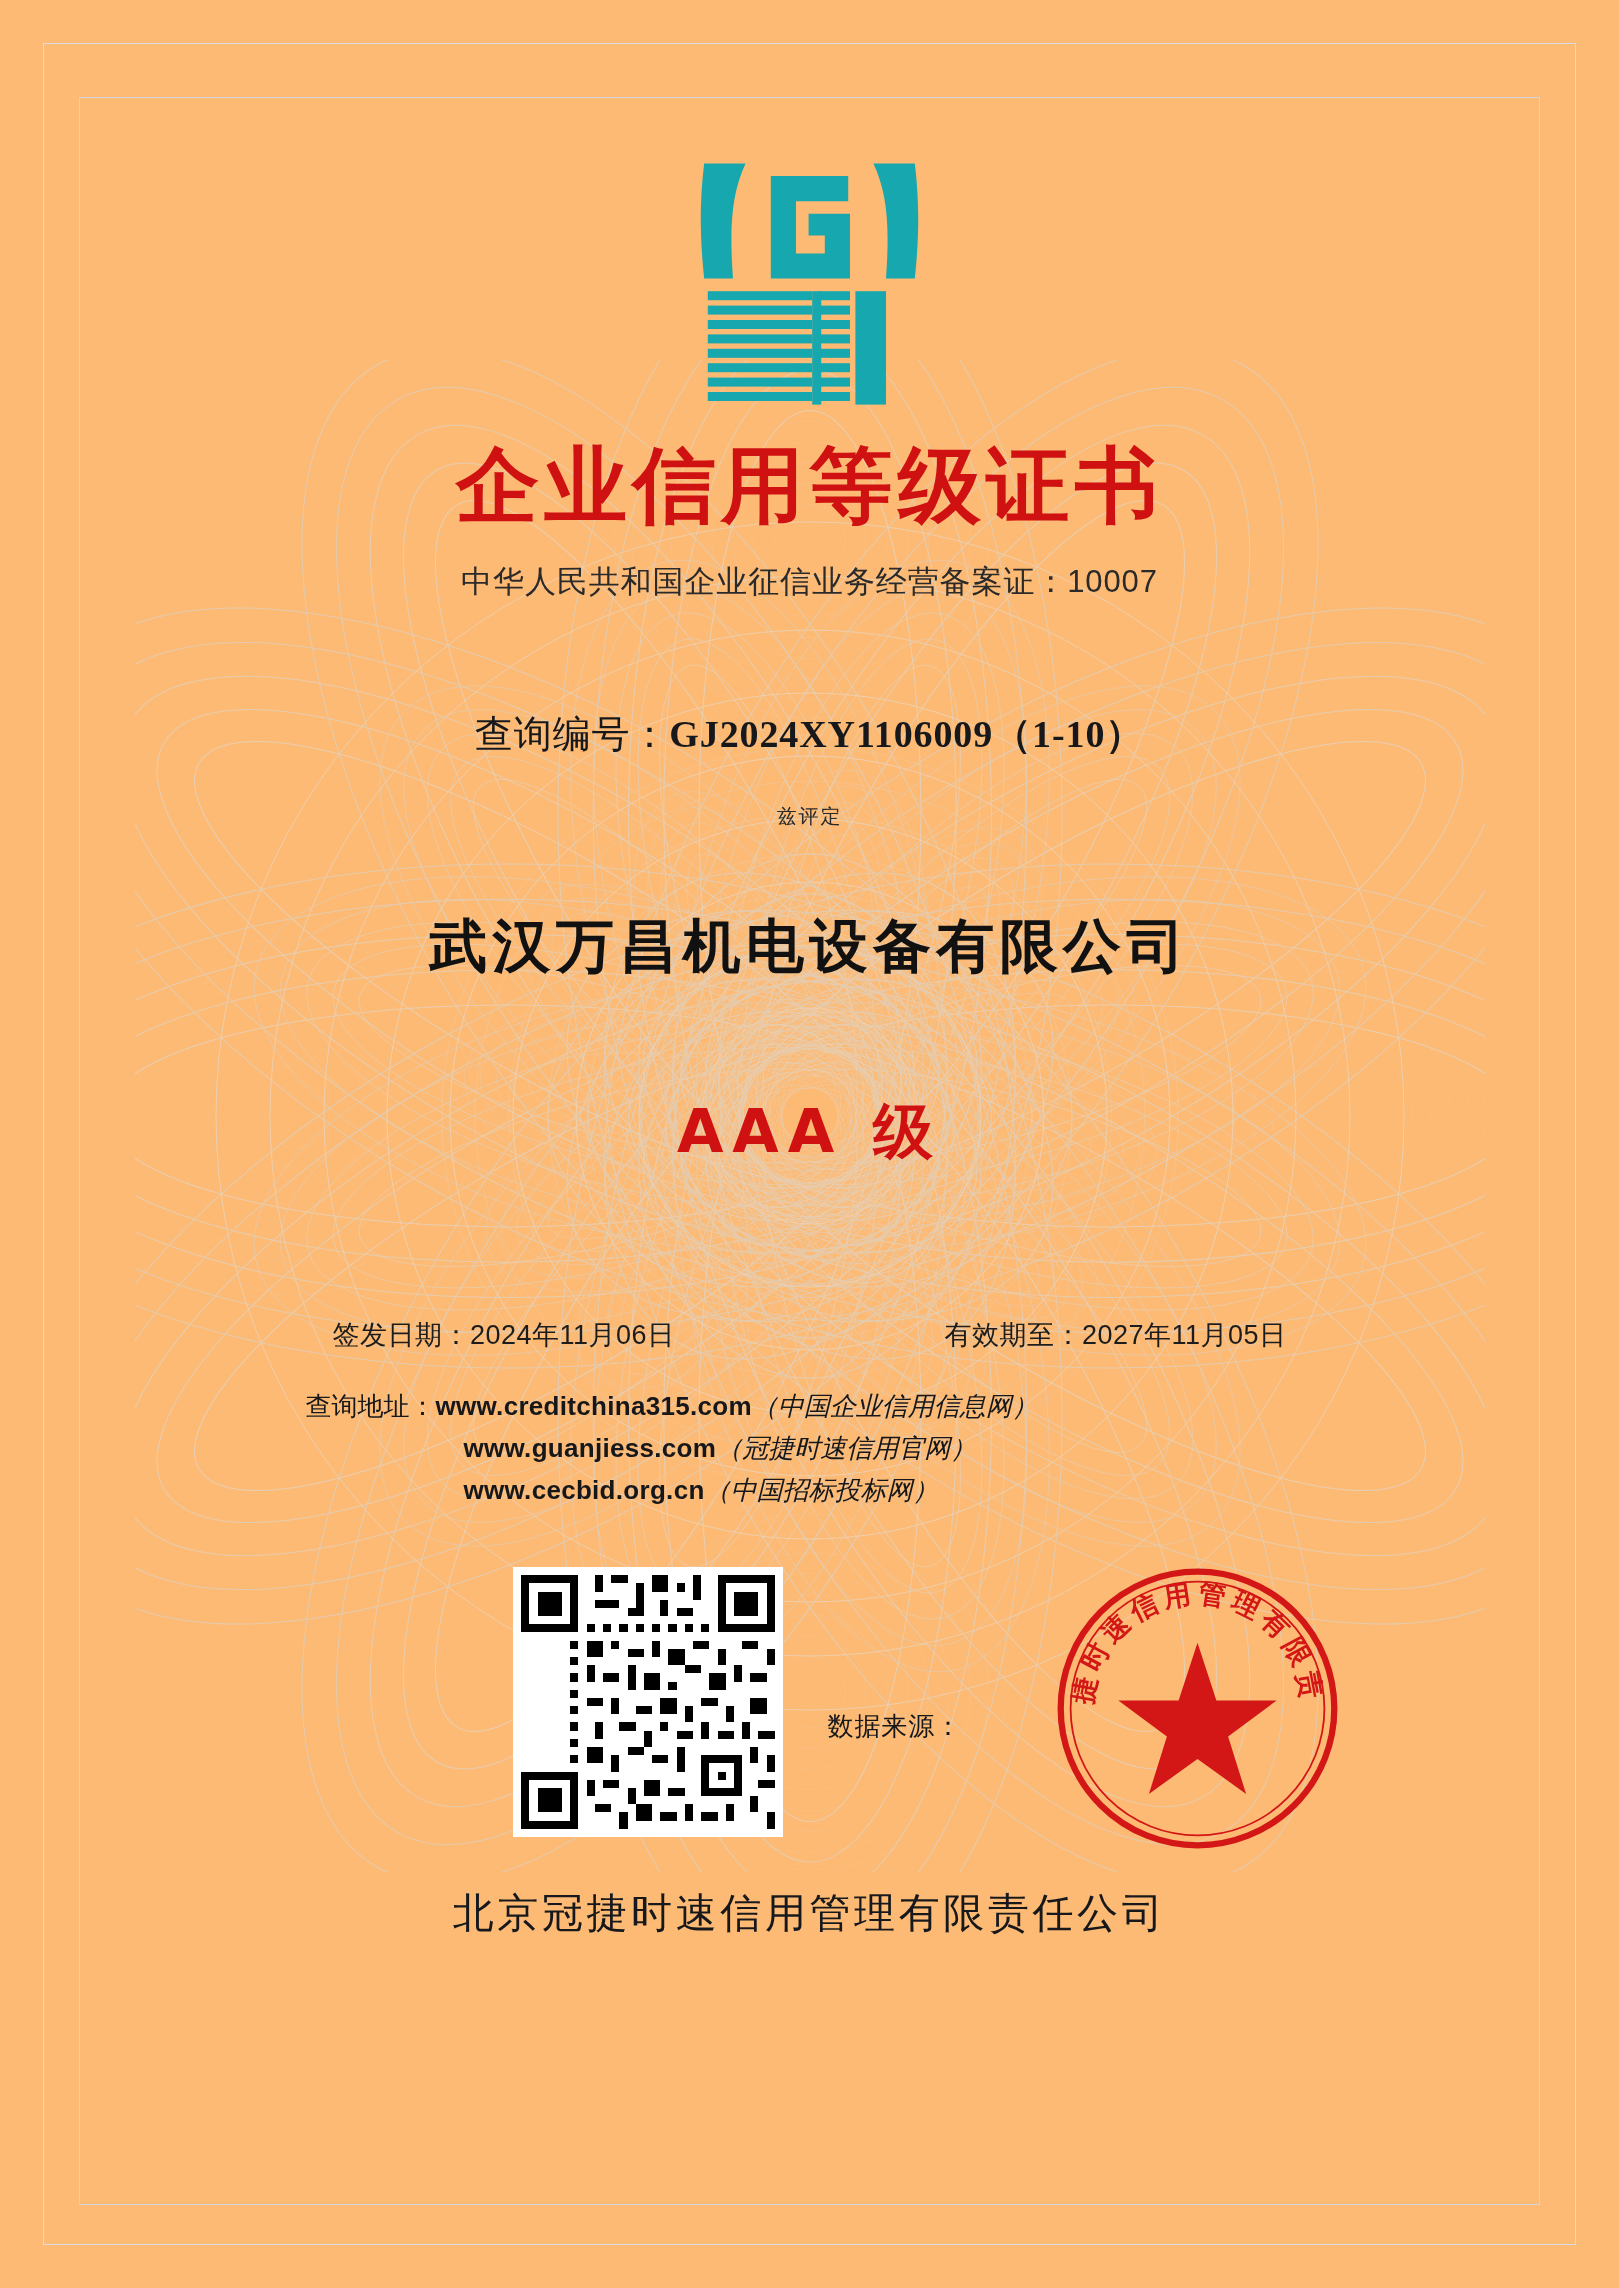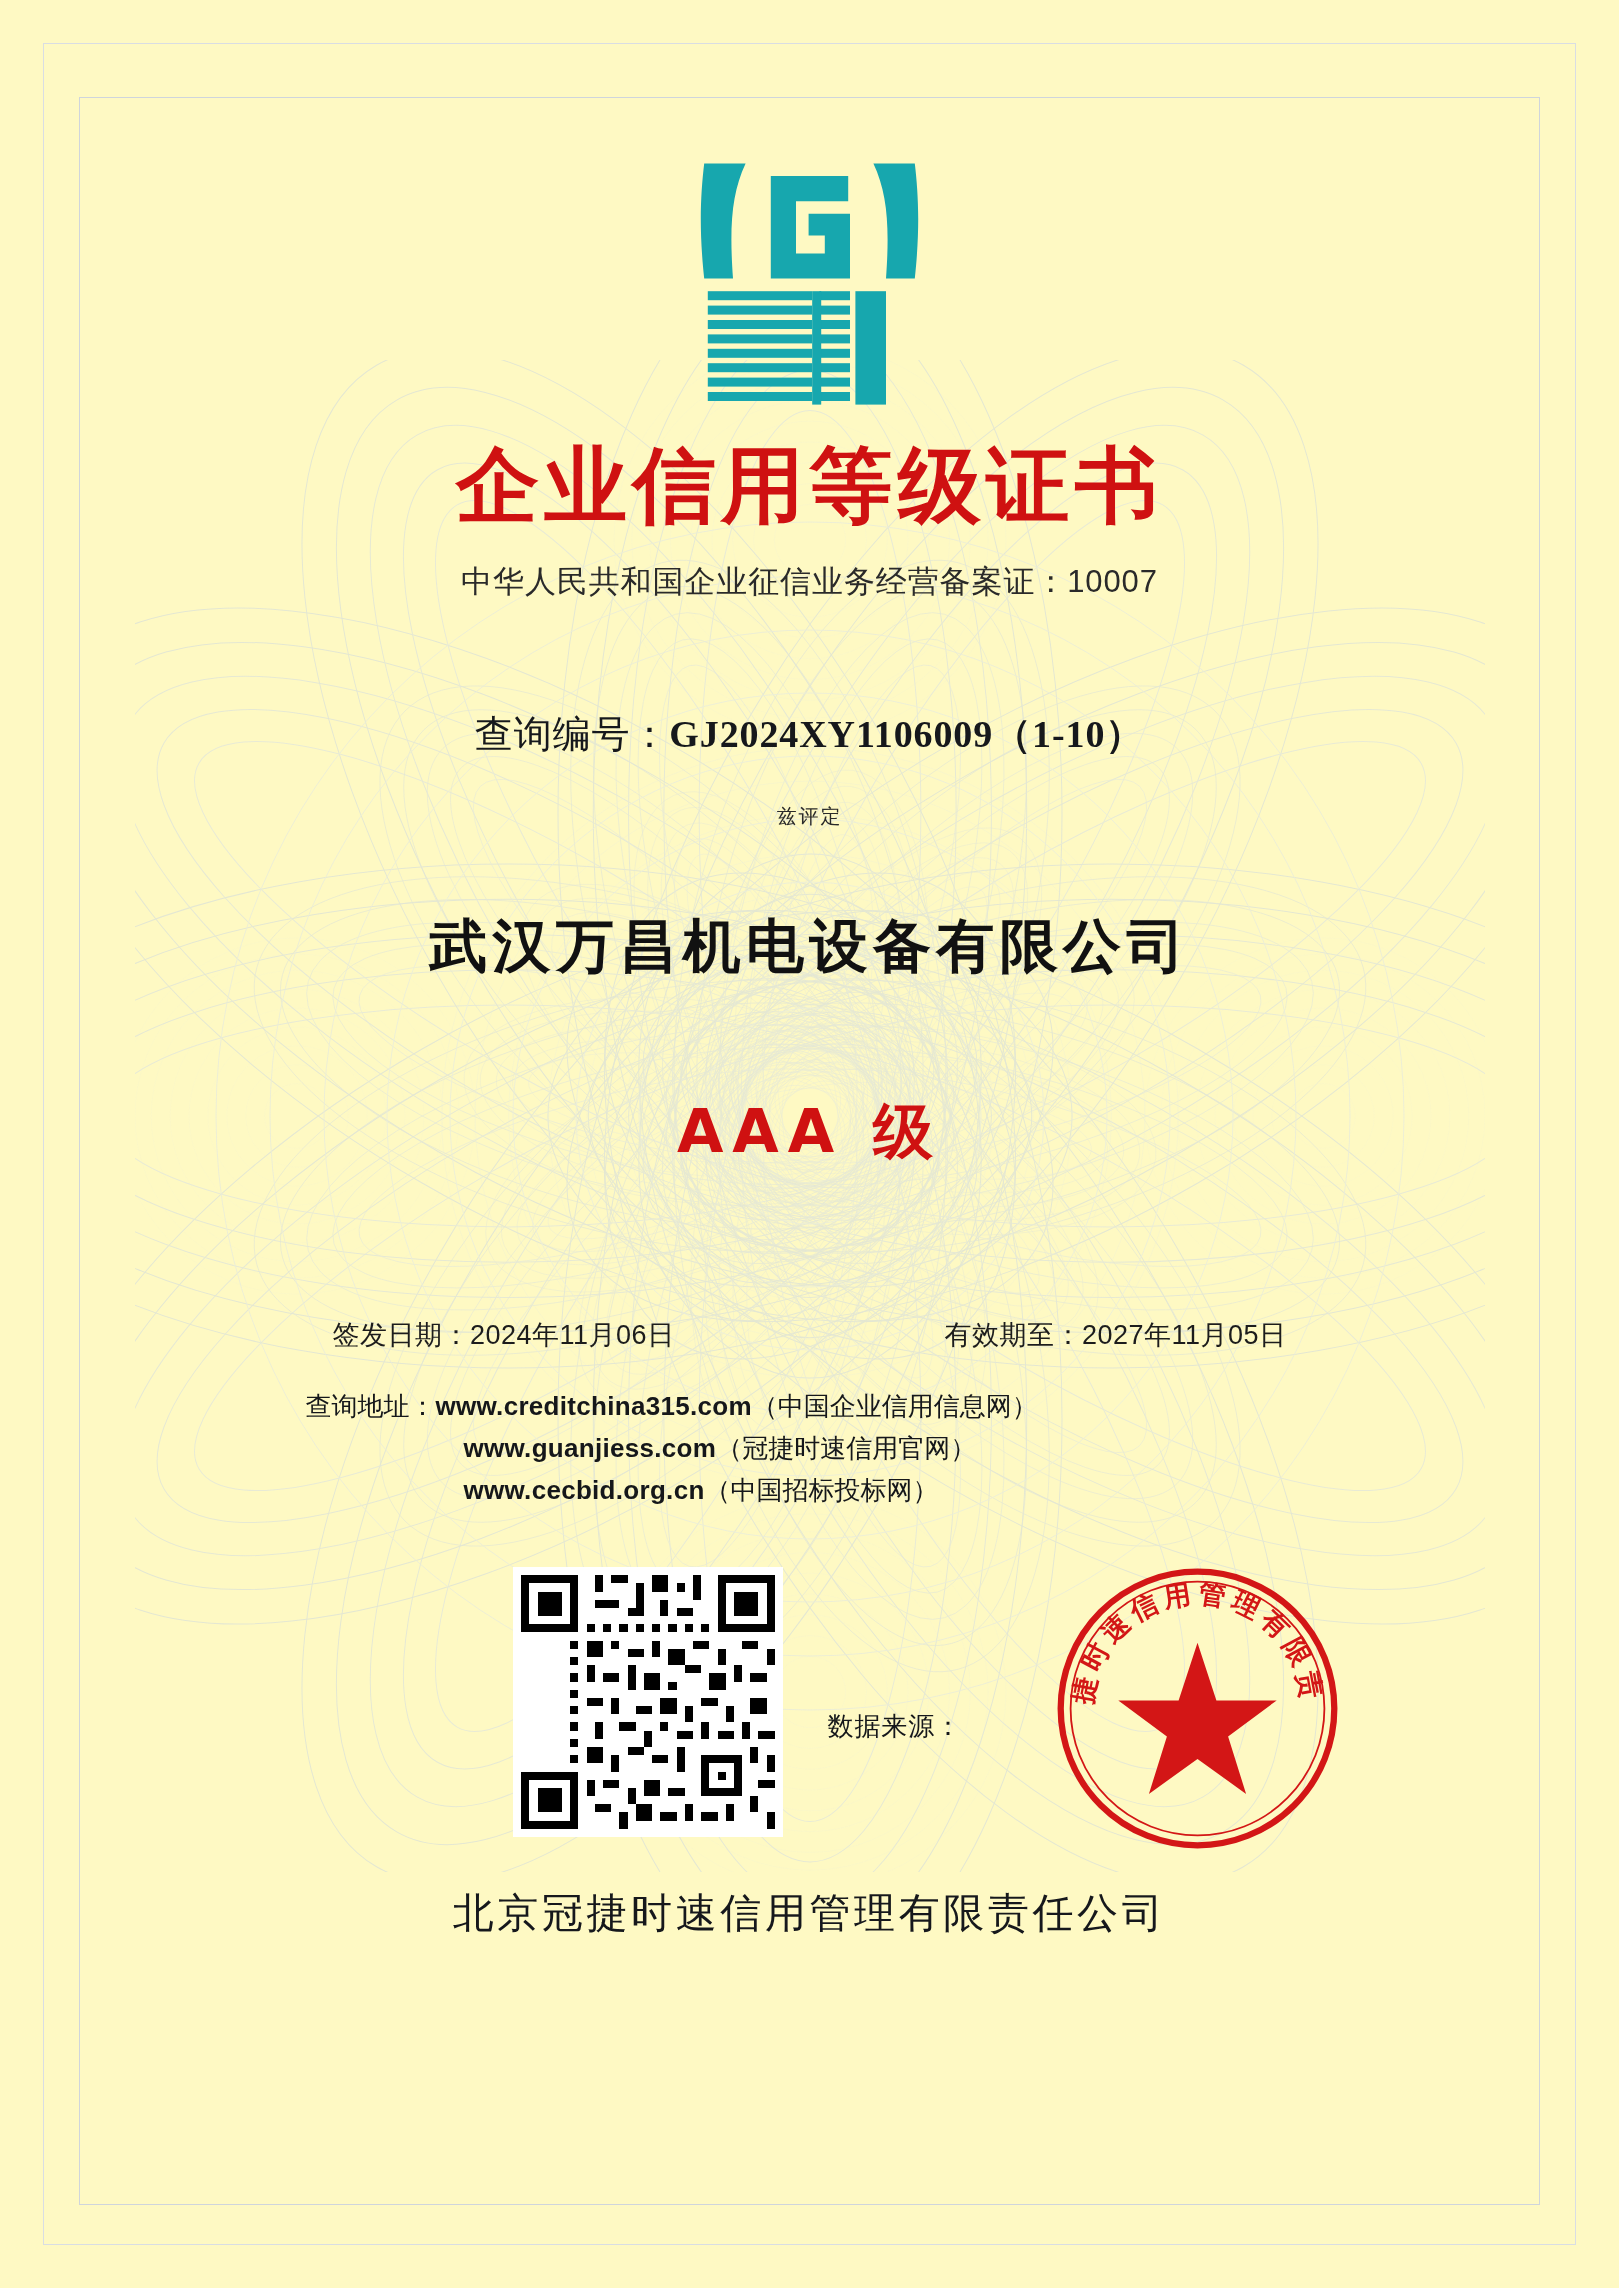--- a/index.html
+++ b/index.html
@@ -4,21 +4,21 @@
 <style>
   html,body{margin:0;padding:0;background:#fff;}
   body{
     width:1619px;height:2288px;
     font-family:"Liberation Sans","DejaVu Sans",sans-serif;
     -webkit-font-smoothing:antialiased;
   }
   .page{
     position:relative;
     width:1619px;height:2288px;
-    background:#fef9c3;
+    background:#fdba74;
     overflow:hidden;
   }
   
   .guilloche{
     position:absolute;
     left:50%;top:1116px;
     transform:translate(-50%,-50%);
     width:1350px;height:1512px;
     opacity:.55;
     pointer-events:none;
@@ -101,21 +101,21 @@
     margin-top:32px;
     width:1008px;
     display:flex;flex-direction:column;align-items:flex-start;
     font-size:26px;
     color:#15171a;
     line-height:1.62;
   }
   .urls .row{display:flex;}
   .urls .lbl{white-space:nowrap;}
   .urls .u{font-weight:bold;letter-spacing:0.3px;}
-  .urls .cn{font-weight:normal;}
+  .urls .cn{font-weight:normal;font-style:italic;}
   .urls .indent{margin-left:158px;}
   .midsection{
     position:relative;
     margin-top:56px;
     width:1062px;height:315px;
   }
   .qr{
     position:absolute;left:234px;top:0;width:270px;height:270px;
   }
   .source-label{

